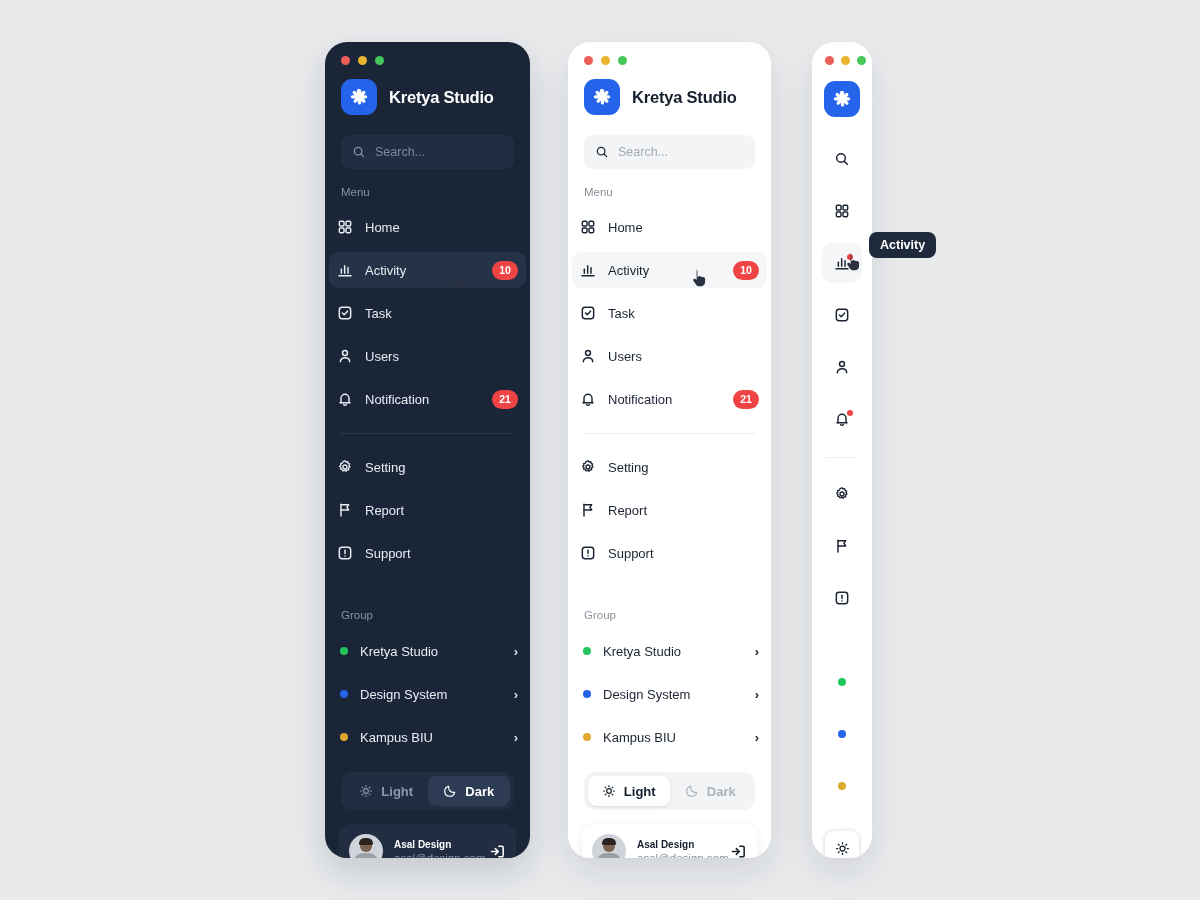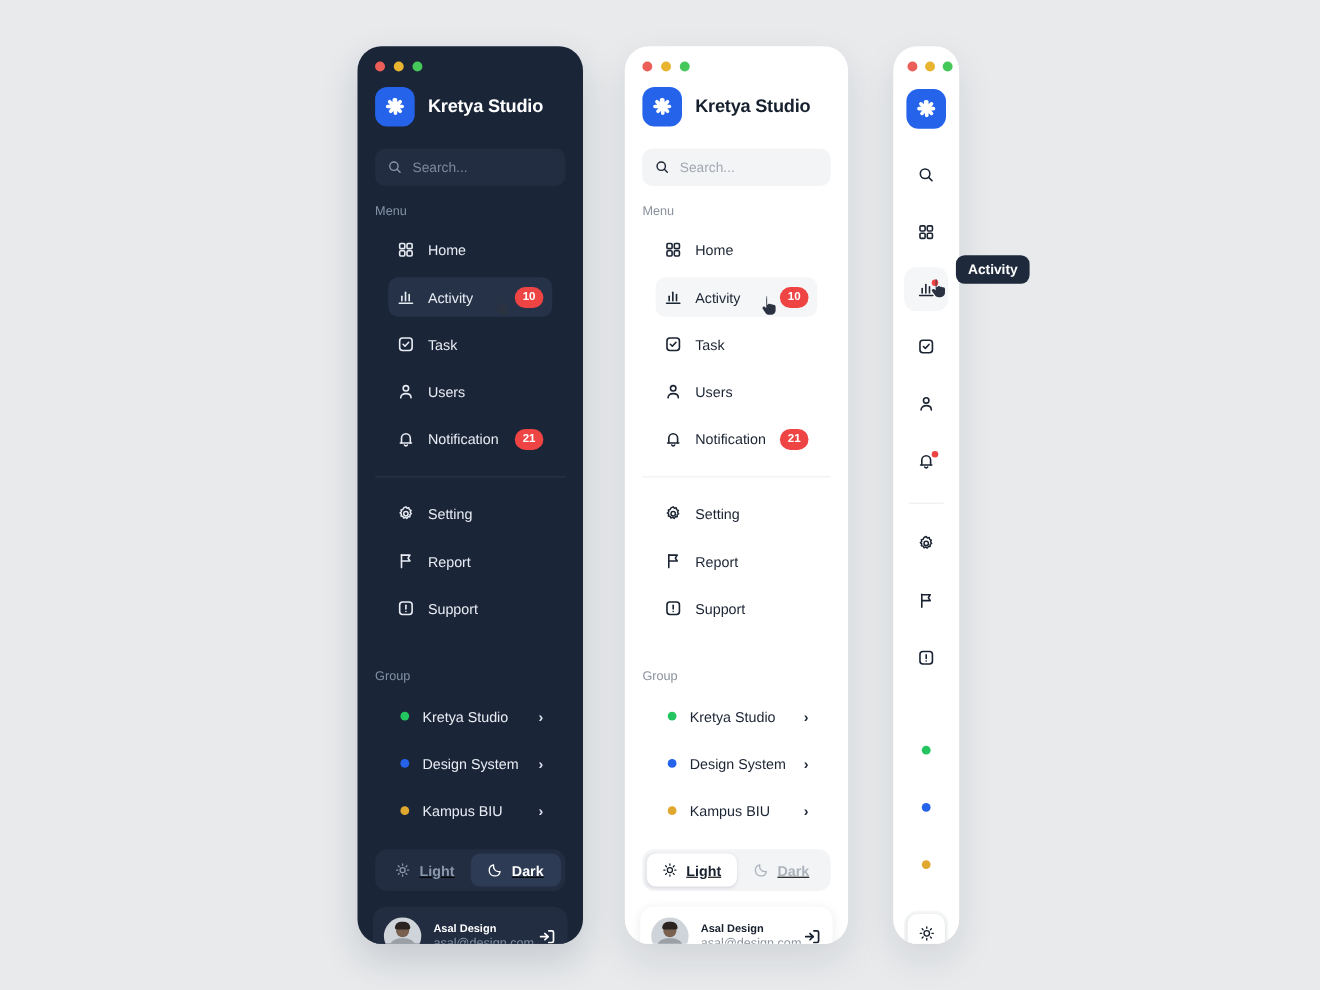--- a/index.html
+++ b/index.html
@@ -63,21 +63,21 @@
   .search-text { font-size: 12.5px; }
   .dark .search-text { color: #7c889d; }
   .light .search-text { color: #a3a9b3; }
 
   
   .sec-label { font-size: 11.5px; padding: 17px 16px 4px 16px; }
   .dark .sec-label { color: #8392a8; }
   .light .sec-label { color: #8a919c; }
 
   
-  .rows { padding: 0 28px; }
+  .rows { padding: 0 4px; }
   .row {
     display: flex; align-items: center; gap: 12px;
     height: 36px; border-radius: 9px; padding: 0 8px;
     margin-top: 7px; position: relative;
   }
   .row-label { font-size: 13px; font-weight: 500; flex: 1; }
   .dark .row-label { color: #e8ecf3; }
   .light .row-label { color: #1b2433; }
   .dark .row.active { background: #253category; }
   .dark .row.active { background: #253248; }
@@ -102,21 +102,21 @@
   .glabel { font-size: 13px; font-weight: 500; flex: 1; }
   .dark .glabel { color: #e8ecf3; }
   .light .glabel { color: #1b2433; }
   .chev { font-size: 13px; font-weight: 700; }
   .dark .chev { color: #dbe2ec; }
   .light .chev { color: #1b2433; }
 
   
   .theme {
     margin: 18px 16px 0 16px; height: 38px; border-radius: 11px;
-    display: flex; padding: 4px; text-decoration: underline;
+    display: flex; padding: 4px;
   }
   .dark .theme { background: #222d42; }
   .light .theme { background: #f3f4f6; }
   .tbtn {
     flex: 1; border-radius: 8px; display: flex; align-items: center;
     justify-content: center; gap: 8px; font-size: 13px; font-weight: 600;
   }
   .dark .tbtn.off { color: #8b97ab; }
   .dark .tbtn.on { background: #2d3b54; color: #ffffff; }
   .light .tbtn.on { background: #ffffff; color: #16202e; box-shadow: 0 1px 3px rgba(20,30,50,.13); }

